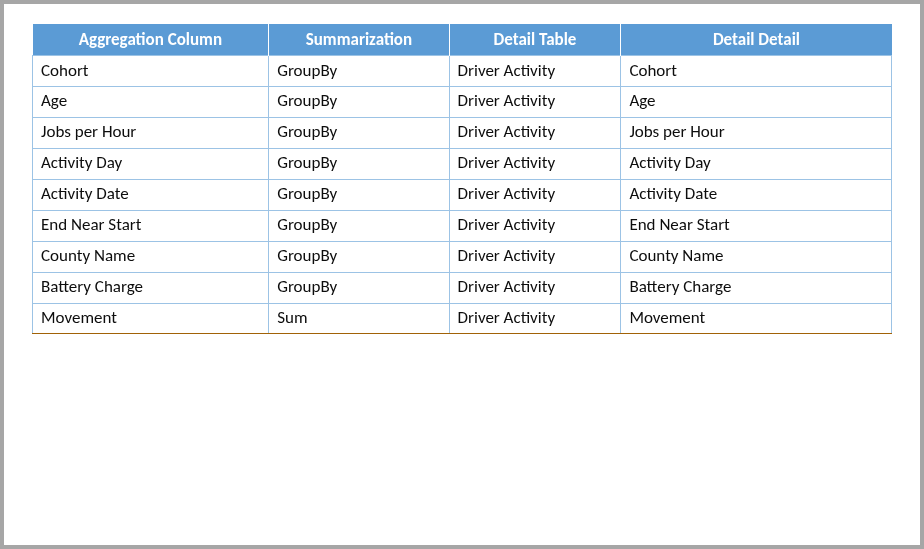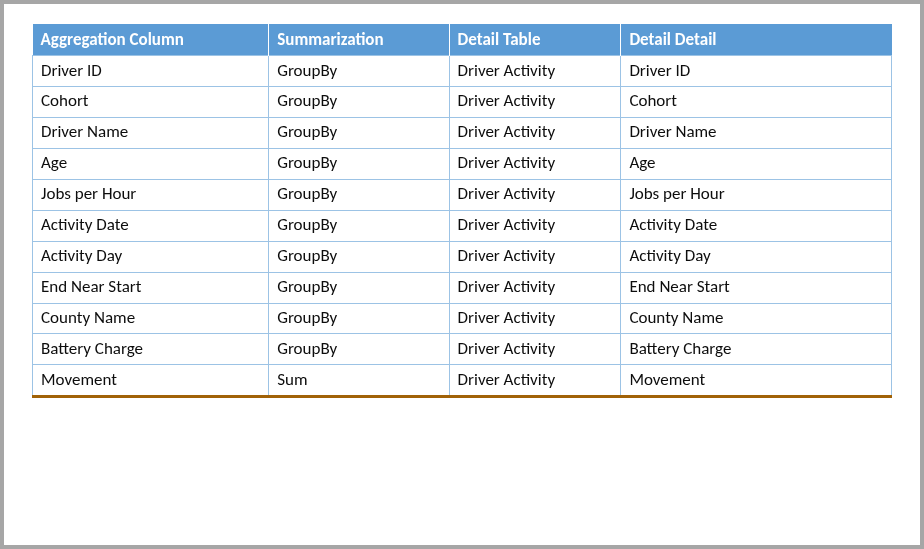--- a/index.html
+++ b/index.html
@@ -25,37 +25,37 @@
     table-layout: fixed;
   }
   col.c1 { width: 27.5%; }
   col.c2 { width: 21%; }
   col.c3 { width: 20%; }
   col.c4 { width: 31.5%; }
   thead th {
     background: #5b9bd5;
     color: #fff;
     font-weight: 700;
-    text-align: left;
+    text-align: center;
     padding: 5px 8px;
     border-right: 1px solid #fff;
     font-size: 17px;
   }
   thead th:last-child { border-right: none; }
   tbody td {
     padding: 3.5px 8px;
     border-top: 1px solid #9cc3e5;
     border-bottom: 1px solid #9cc3e5;
     border-right: 1px solid #9cc3e5;
     background: #fff;
     line-height: 1.35;
     color: #0d0d0d;
   }
   tbody td:first-child { border-left: 1px solid #9cc3e5; }
-  tbody tr:last-child td { border-bottom: 3px solid #a16207; }
+  tbody tr:last-child td { border-bottom: 1px solid #a16207; }
 </style>
 </head>
 <body>
 
 <div class="frame">
   <table>
     <colgroup>
       <col class="c1">
         <col class="c2">
         <col class="c3">
@@ -64,60 +64,48 @@
     <thead>
       <tr>
         <th>Aggregation Column</th>
         <th>Summarization</th>
         <th>Detail Table</th>
         <th>Detail Detail</th>
       </tr>
     </thead>
     <tbody>
         <tr>
-          <td>Driver ID</td>
-          <td>GroupBy</td>
-          <td>Driver Activity</td>
-          <td>Driver ID</td>
-        </tr>
-        <tr>
           <td>Cohort</td>
           <td>GroupBy</td>
           <td>Driver Activity</td>
           <td>Cohort</td>
-        </tr>
-        <tr>
-          <td>Driver Name</td>
-          <td>GroupBy</td>
-          <td>Driver Activity</td>
-          <td>Driver Name</td>
         </tr>
         <tr>
           <td>Age</td>
           <td>GroupBy</td>
           <td>Driver Activity</td>
           <td>Age</td>
         </tr>
         <tr>
           <td>Jobs per Hour</td>
           <td>GroupBy</td>
           <td>Driver Activity</td>
           <td>Jobs per Hour</td>
         </tr>
         <tr>
+          <td>Activity Day</td>
+          <td>GroupBy</td>
+          <td>Driver Activity</td>
+          <td>Activity Day</td>
+        </tr>
+        <tr>
           <td>Activity Date</td>
           <td>GroupBy</td>
           <td>Driver Activity</td>
           <td>Activity Date</td>
-        </tr>
-        <tr>
-          <td>Activity Day</td>
-          <td>GroupBy</td>
-          <td>Driver Activity</td>
-          <td>Activity Day</td>
         </tr>
         <tr>
           <td>End Near Start</td>
           <td>GroupBy</td>
           <td>Driver Activity</td>
           <td>End Near Start</td>
         </tr>
         <tr>
           <td>County Name</td>
           <td>GroupBy</td>

